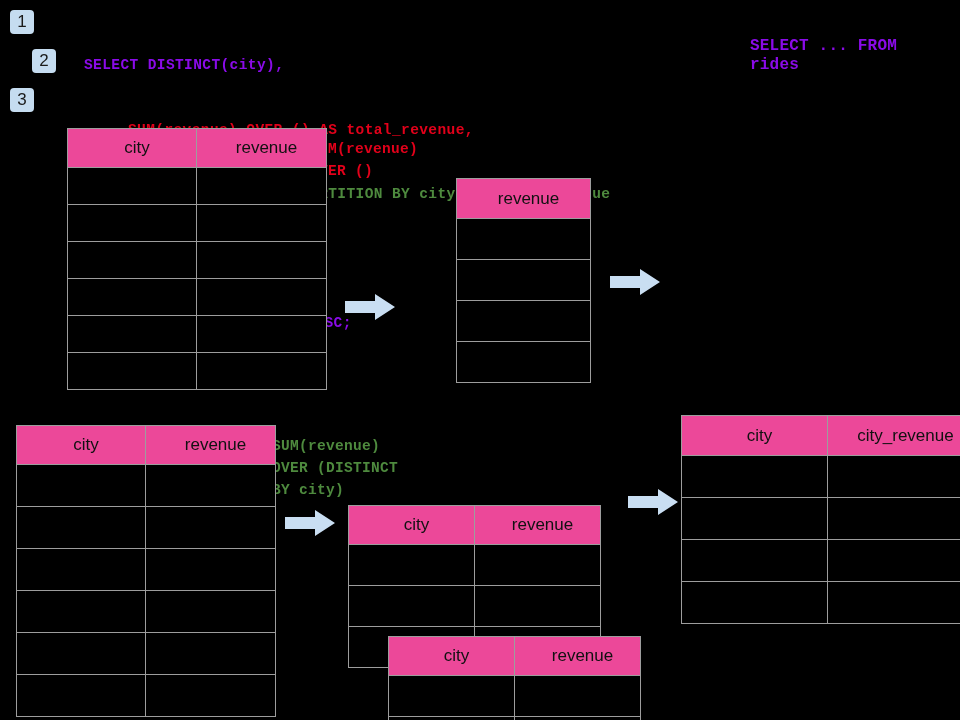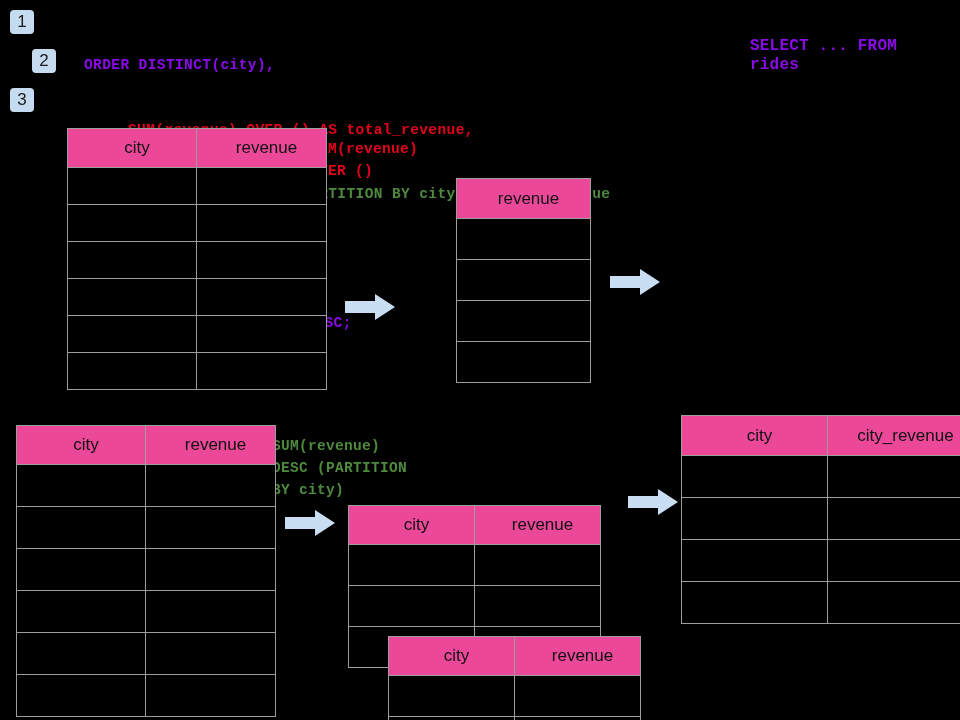--- a/index.html
+++ b/index.html
@@ -97,35 +97,35 @@
 </head>
 <body>
 
 <div id="canvas">
 
   <div class="badge" style="left:10px; top:10px;">1</div>
   <div class="badge" style="left:32px; top:49px;">2</div>
   <div class="badge" style="left:10px; top:88px;">3</div>
 
   <div class="sql-block" style="left:84px; top:12px;">
-    <div class="sql-line c-purple">ORDER DISTINCT(city),</div>
+    <div class="sql-line c-purple">SELECT DISTINCT(city),</div>
     <div class="sql-line c-red" style="padding-left:44px;">SUM(revenue) OVER () AS total_revenue,</div>
     <div class="sql-line c-green" style="padding-left:44px;">SUM(revenue) OVER (PARTITION BY city) as city_revenue</div>
     <div class="sql-line c-purple" style="padding-left:22px;">FROM rides</div>
     <div class="sql-line c-purple" style="padding-left:22px;">ORDER by city_revenue DESC;</div>
   </div>
 
   <div class="side-note" style="left:750px; top:37px;">SELECT ... FROM
 rides</div>
 
   <div class="annot c-red" style="left:310px; top:138px;">SUM(revenue)
 OVER ()</div>
 
   <div class="annot c-green" style="left:272px; top:435px;">SUM(revenue)
-DESC (PARTITION
+OVER (DISTINCT
 BY city)</div>
 
   <table class="tbl" style="left:67px; top:128px; width:237px;">
     <tbody>
         <tr>
       <td class="hd" style="width:118px; height:38px;">city</td>
       <td class="hd" style="width:119px; height:38px;">revenue</td>
     </tr>
     <tr>
           <td style="height:36px;"></td>

